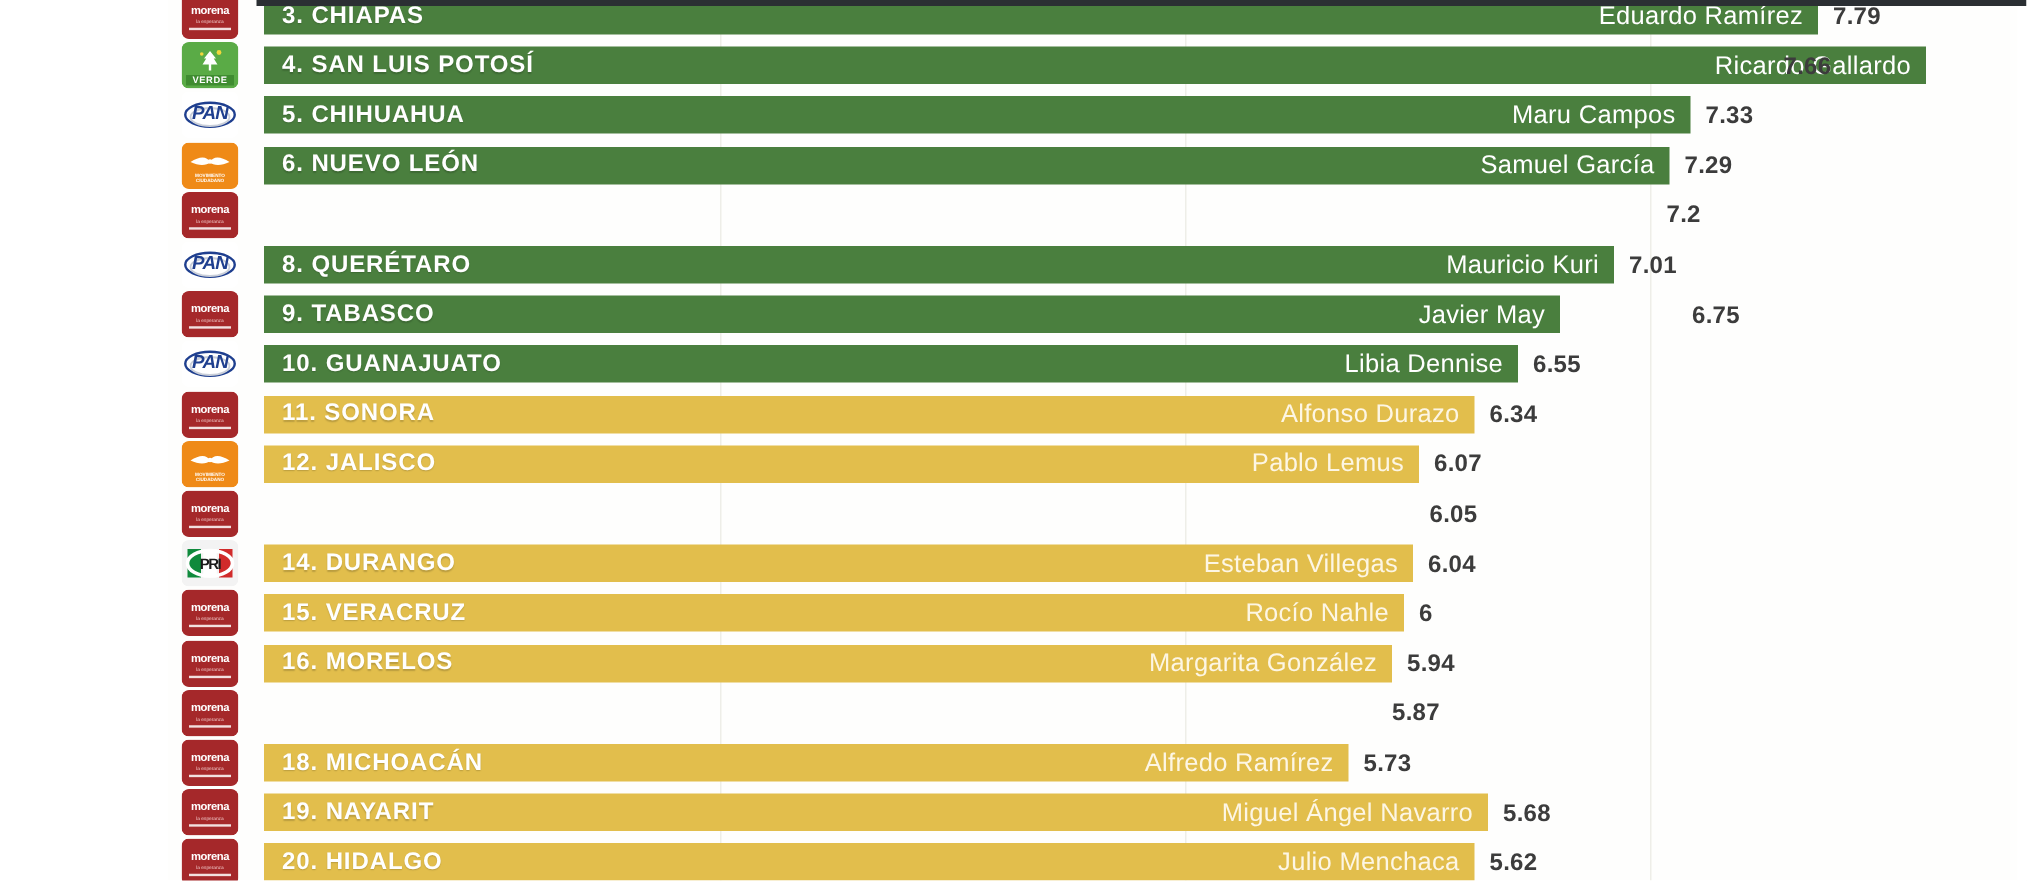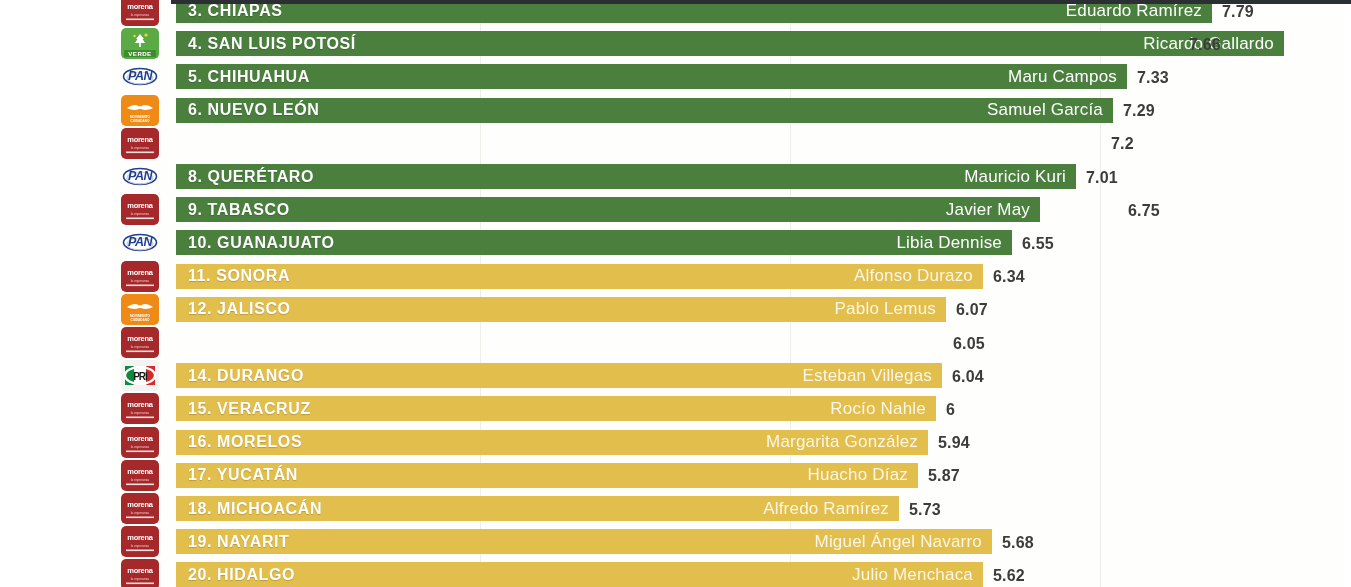--- a/index.html
+++ b/index.html
@@ -350,24 +350,20 @@
       </div>
       <div class="row" style="top: 459.8px;">
         <div class="logo">
           <svg width="38" height="31" viewBox="0 0 38 31">
             <rect width="38" height="31" rx="4" fill="#a5282a"></rect>
             <text x="19" y="14" font-family="Liberation Sans, sans-serif" font-size="7.5" font-weight="bold" fill="#ffffff" text-anchor="middle" letter-spacing="-0.3">morena</text>
             <text x="19" y="20.5" font-family="Liberation Sans, sans-serif" font-size="3.2" fill="#f0c8c8" text-anchor="middle">la esperanza</text>
             <rect x="5" y="23.5" width="28" height="1.6" fill="#ffffff" opacity="0.85"></rect>
           </svg>
         </div>
-        <div class="bar gold" style="width: 742px;">
-          <span class="state">17. YUCATÁN</span>
-          <span class="person">Huacho Díaz</span>
-        </div>
         <span class="value" style="left: 928px;">5.87</span>
       </div>
       <div class="row" style="top: 493px;">
         <div class="logo">
           <svg width="38" height="31" viewBox="0 0 38 31">
             <rect width="38" height="31" rx="4" fill="#a5282a"></rect>
             <text x="19" y="14" font-family="Liberation Sans, sans-serif" font-size="7.5" font-weight="bold" fill="#ffffff" text-anchor="middle" letter-spacing="-0.3">morena</text>
             <text x="19" y="20.5" font-family="Liberation Sans, sans-serif" font-size="3.2" fill="#f0c8c8" text-anchor="middle">la esperanza</text>
             <rect x="5" y="23.5" width="28" height="1.6" fill="#ffffff" opacity="0.85"></rect>
           </svg>

